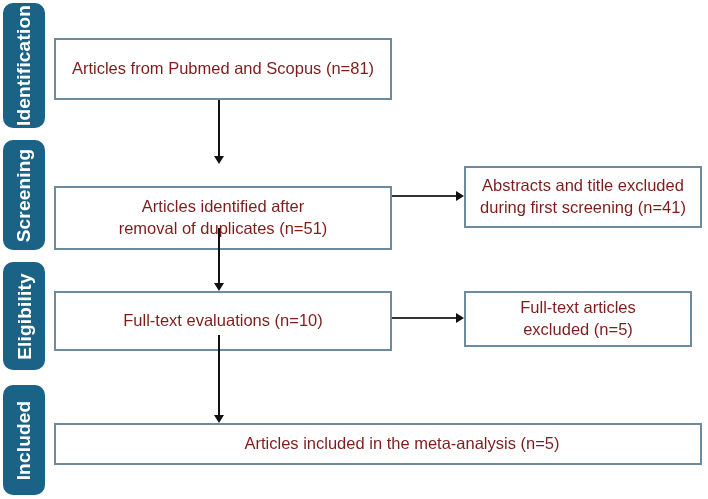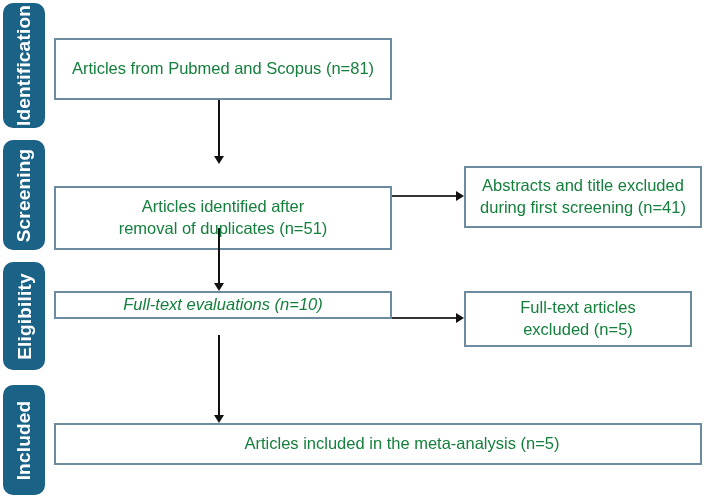--- a/index.html
+++ b/index.html
@@ -44,21 +44,21 @@
     position: absolute;
     box-sizing: border-box;
     background: #ffffff;
     border: 2px solid #6d8b9e;
     display: flex;
     align-items: center;
     justify-content: center;
     text-align: center;
   }
   .flow-box-text {
-    color: #15803d;
+    color: #7f1d1d;
     font-size: 16.5px;
     line-height: 1.32;
     padding: 0 8px;
     white-space: pre-line;
   }
 
   
   .connector-v {
     position: absolute;
     width: 2px;
@@ -123,21 +123,21 @@
   <div class="arrowhead-right" style="left:456px; top:191px;"></div>
 
   <div class="flow-box" style="left:464px; top:166px; width:238px; height:62px;">
     <span class="flow-box-text">Abstracts and title excluded
 during first screening (n=41)</span>
   </div>
 
   <div class="connector-v" style="left:218px; top:228px; height:55px;"></div>
   <div class="arrowhead-down" style="left:214px; top:283px;"></div>
 
-  <div class="flow-box" style="left:54px; top:291px; width:338px; height:28px;font-style:italic;">
+  <div class="flow-box" style="left:54px; top:291px; width:338px; height:60px;">
     <span class="flow-box-text">Full-text evaluations (n=10)</span>
   </div>
 
   <div class="connector-h" style="left:392px; top:317px; width:64px;"></div>
   <div class="arrowhead-right" style="left:456px; top:313px;"></div>
 
   <div class="flow-box" style="left:464px; top:291px; width:228px; height:56px;">
     <span class="flow-box-text">Full-text articles
 excluded (n=5)</span>
   </div>

